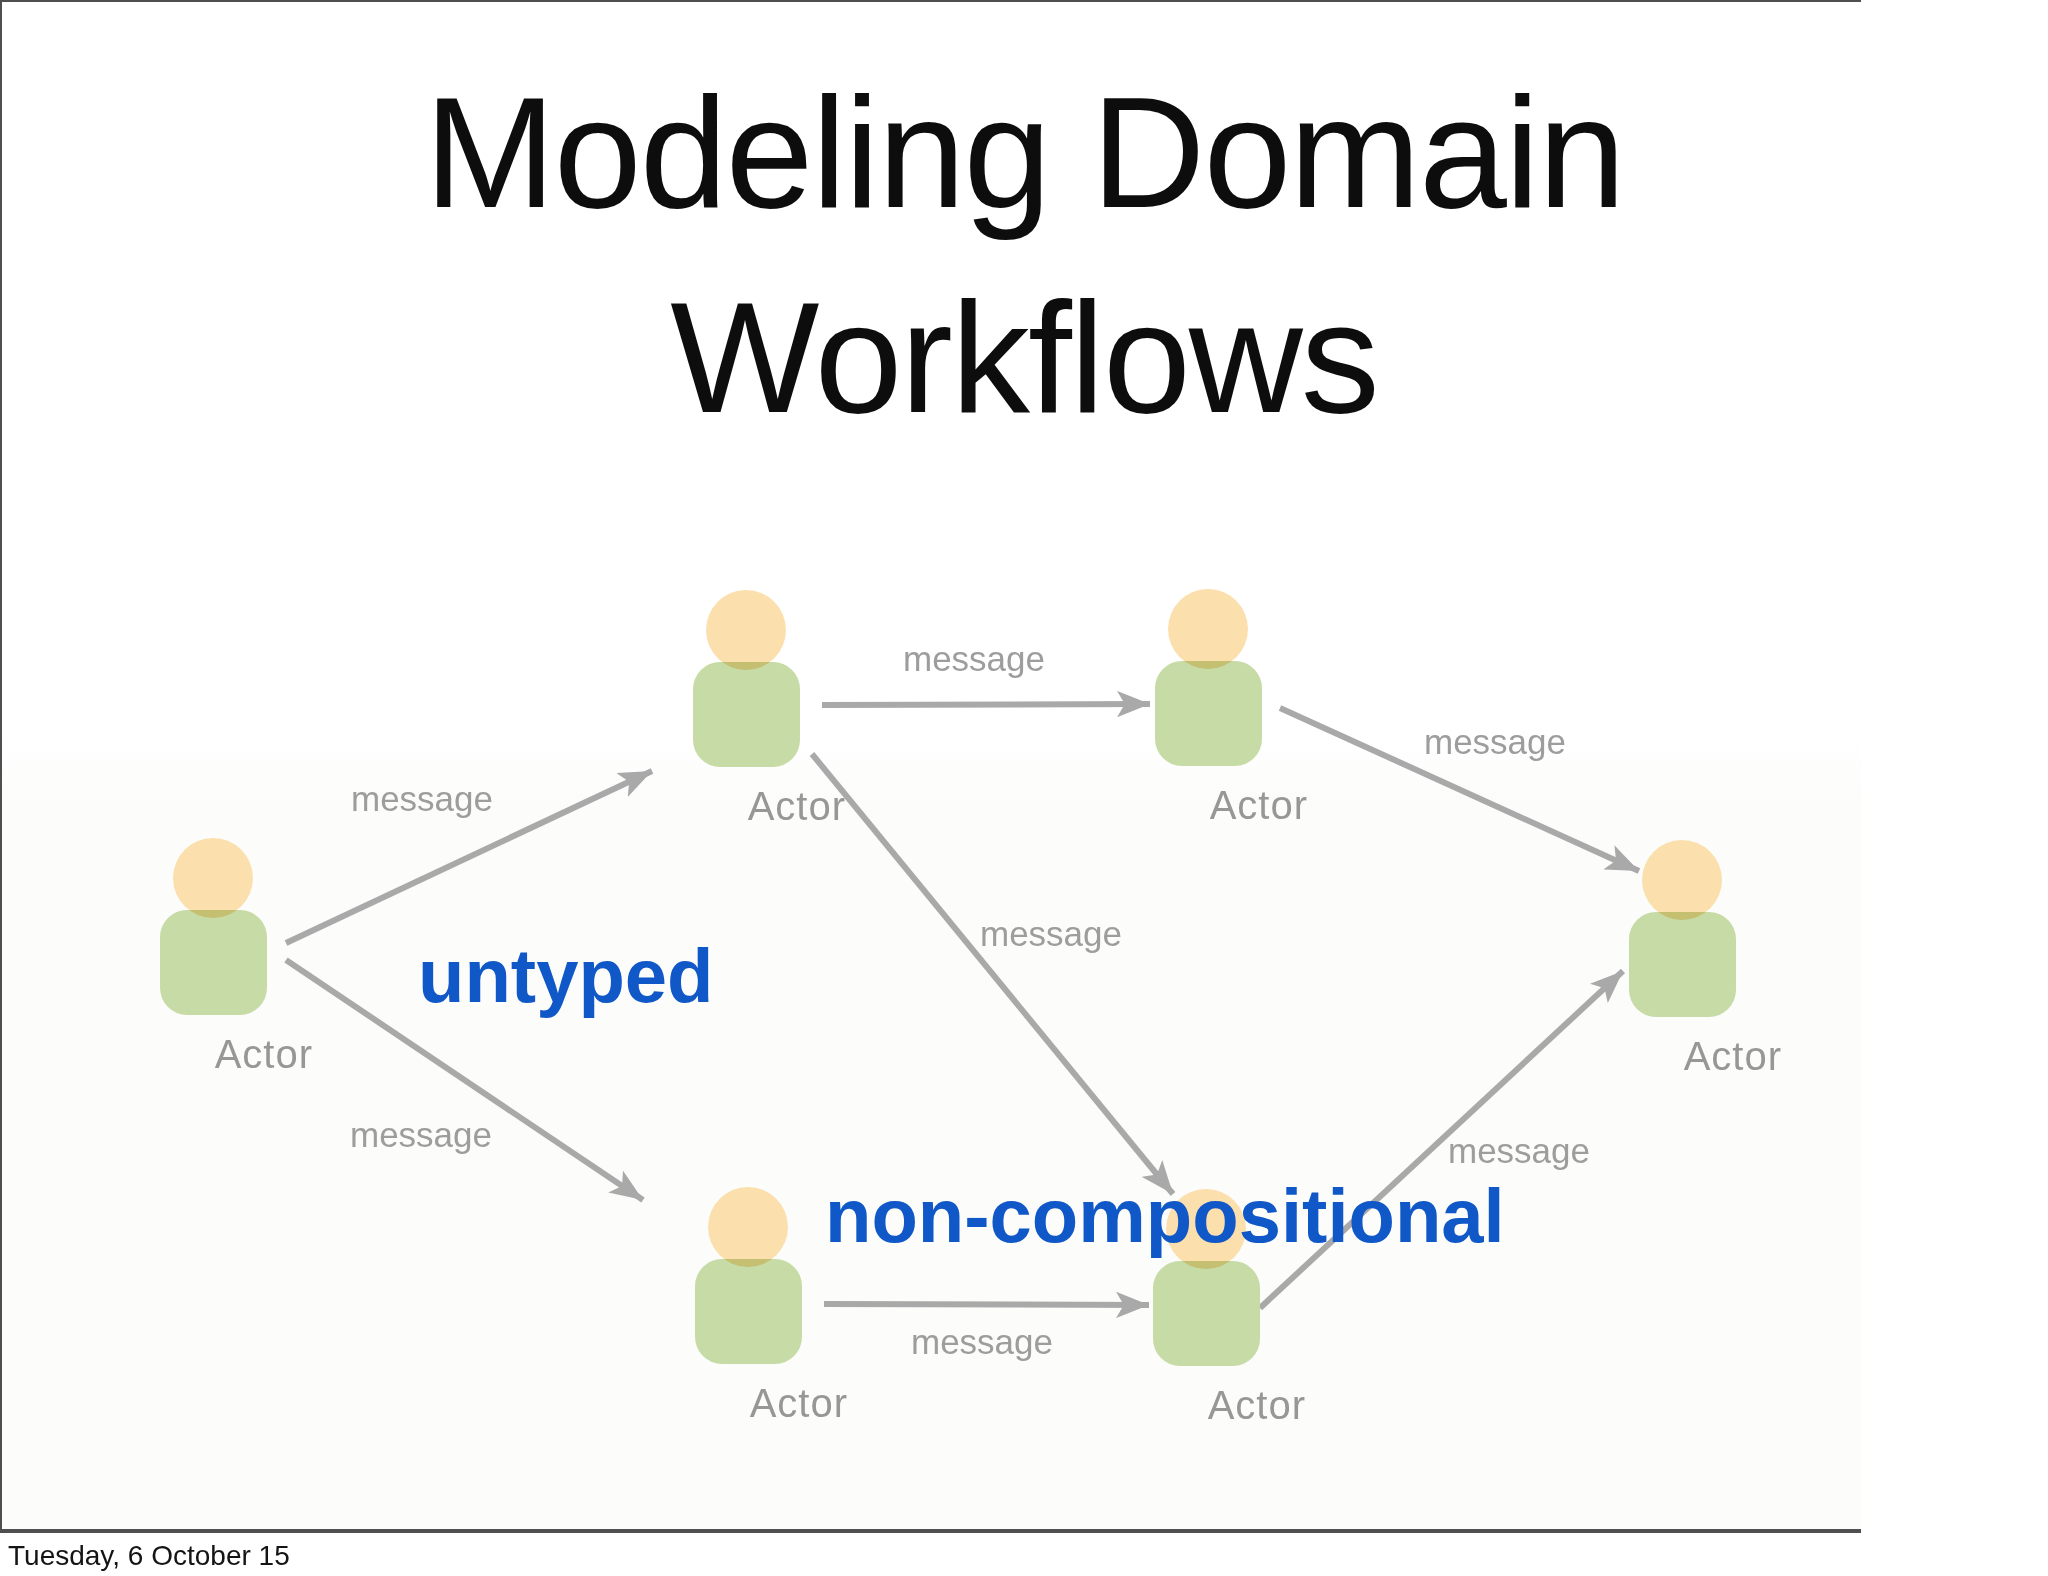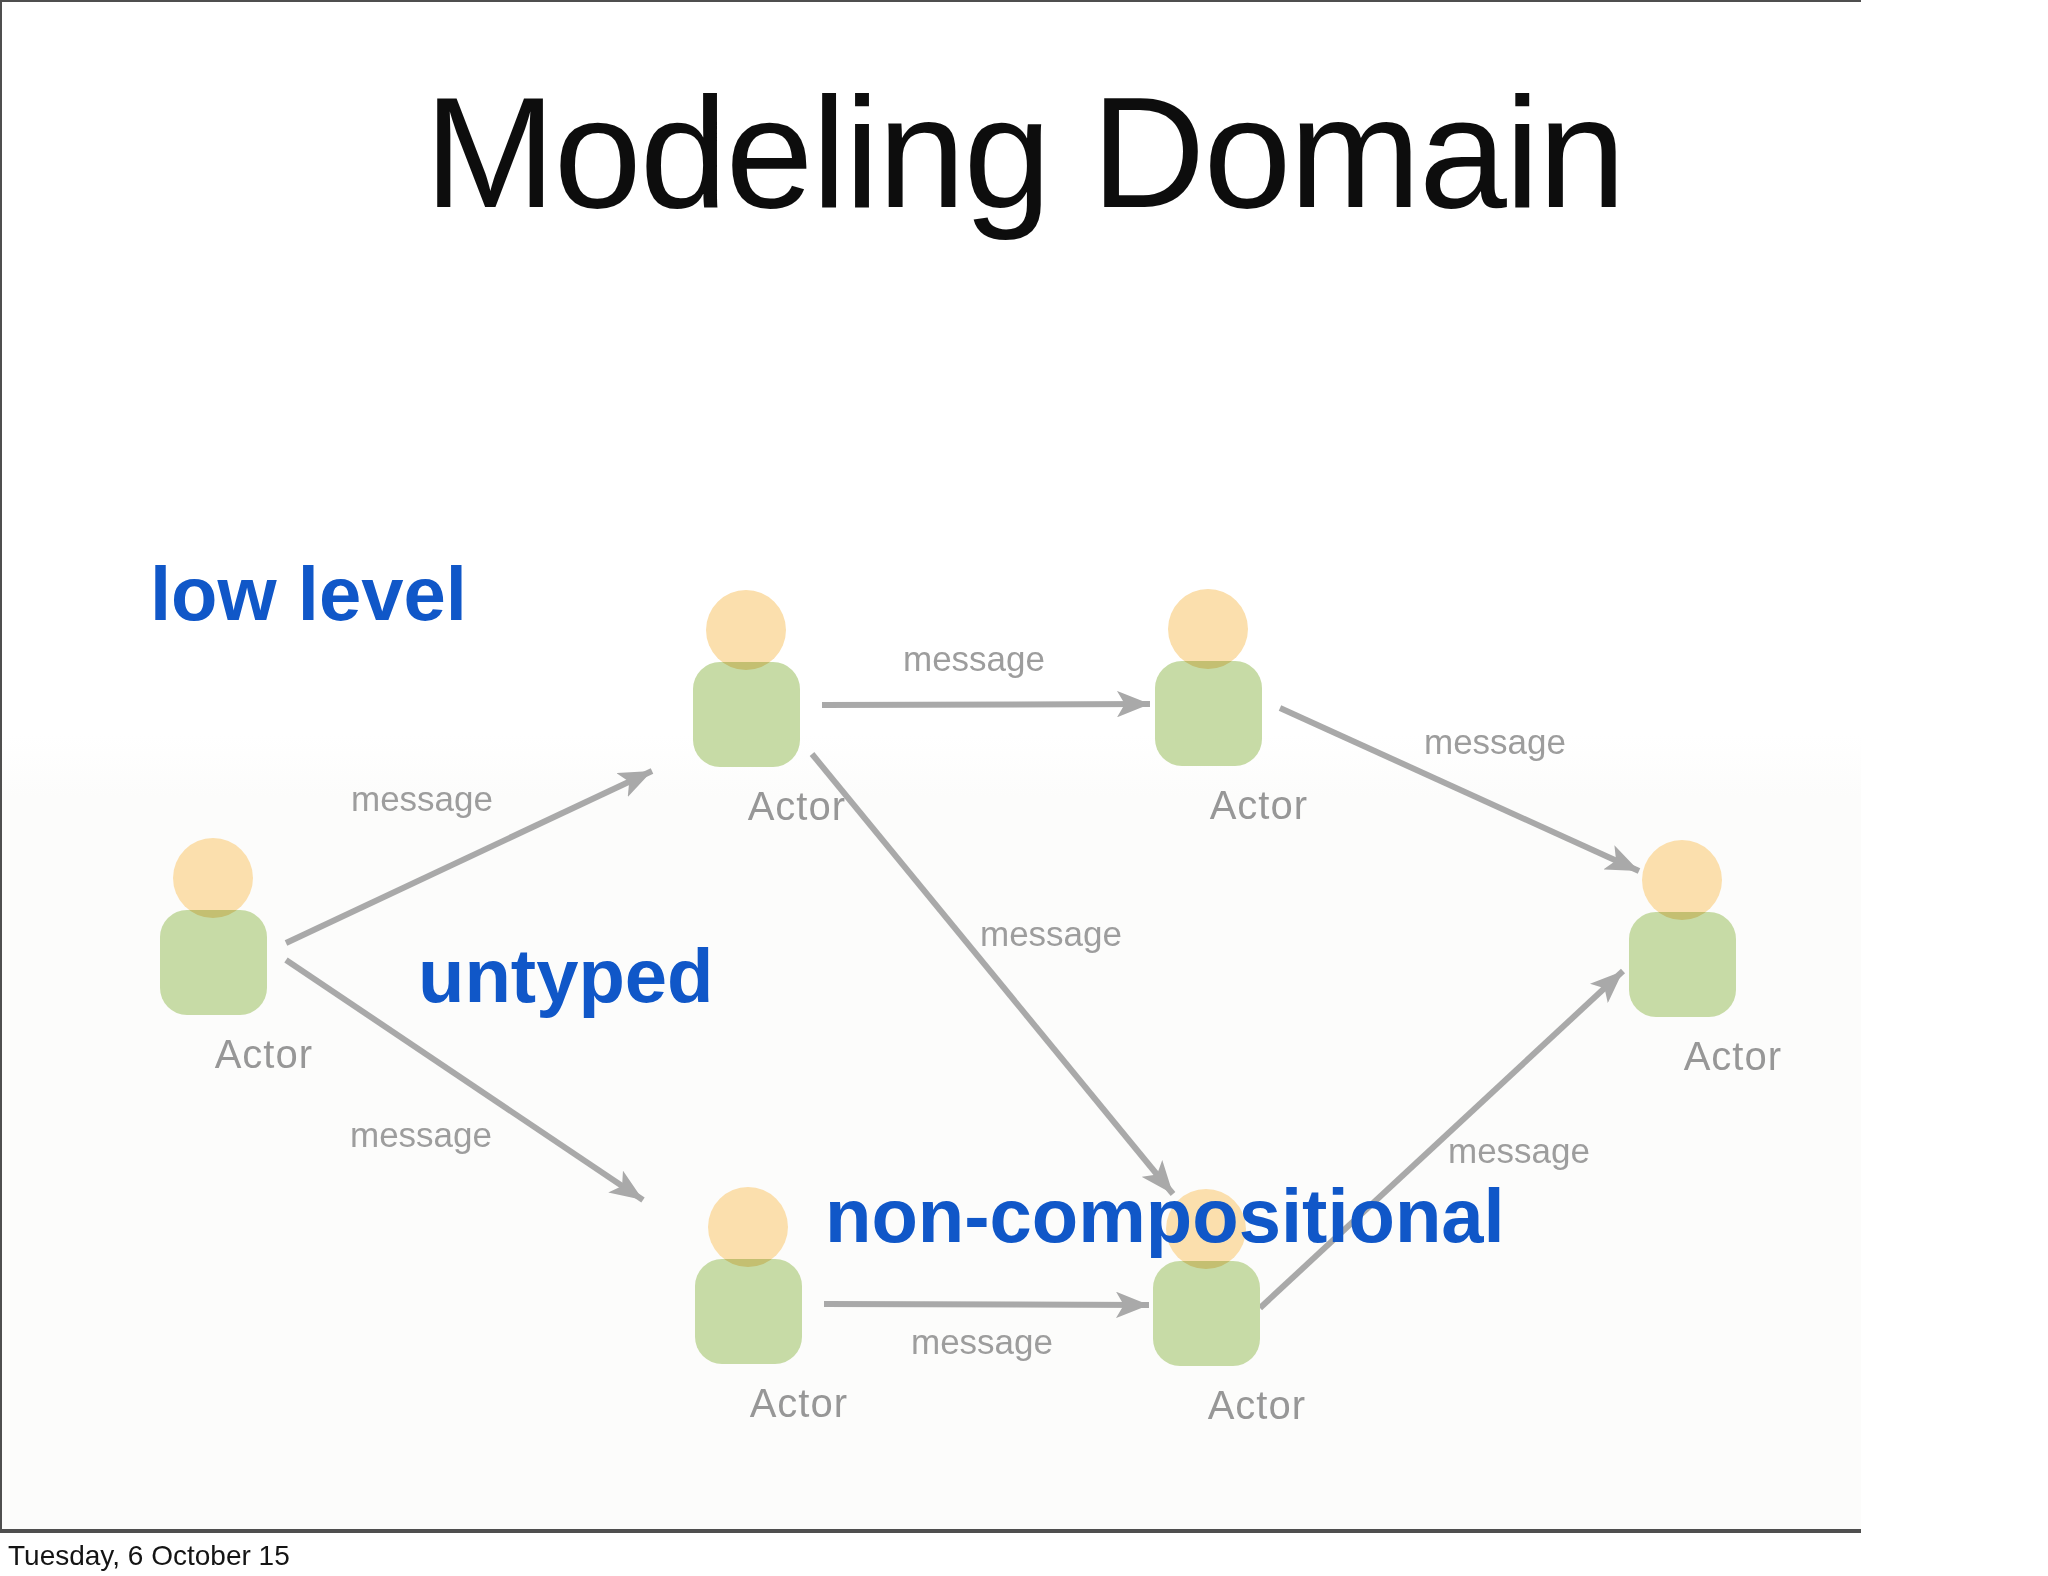--- a/index.html
+++ b/index.html
@@ -107,20 +107,21 @@
   }
 </style>
 </head>
 <body style="--annotation-blue: #1057c8; --arrow-gray: #a9a9a9; --label-gray: #9d9d9d; --actor-head: #fbdfad; --actor-body: #c7dba6; --title-black: #0d0d0d;">
 
 <div class="page">
   <div class="slide">
 
     <div class="title">
       <div>Modeling Domain</div>
+      <div>Workflows</div>
     </div>
 
     <svg class="arrows" viewBox="0 0 2048 1533" xmlns="http://www.w3.org/2000/svg">
       <defs>
         <marker id="arrowhead" markerWidth="5.5" markerHeight="4.4" refX="5.5" refY="2.2" orient="auto">
           <path d="M0,0 L5.5,2.2 L0,4.4 L1.3,2.2 Z"></path>
         </marker>
       </defs>
       <g id="edge-lines">
           <line x1="284" y1="941" x2="650" y2="769" marker-end="url(#arrowhead)"></line>
@@ -168,21 +169,20 @@
     <div id="edge-labels">
         <div class="mlabel" style="left: 420px; top: 797px;">message</div>
         <div class="mlabel" style="left: 419px; top: 1133px;">message</div>
         <div class="mlabel" style="left: 972px; top: 657px;">message</div>
         <div class="mlabel" style="left: 1049px; top: 932px;">message</div>
         <div class="mlabel" style="left: 1493px; top: 740px;">message</div>
         <div class="mlabel" style="left: 980px; top: 1340px;">message</div>
         <div class="mlabel" style="left: 1517px; top: 1149px;">message</div>
       </div>
 
-    <div class="annotation" style="left: 148px; top: 554px;">low level</div>
     <div class="annotation" style="left: 416px; top: 936px;">untyped</div>
     <div class="annotation" style="left: 823px; top: 1176px;">non-compositional</div>
   </div>
 
   <div class="footer">
     <span>Tuesday, 6 October 15</span>
   </div>
 </div>
 
 </body></html>

